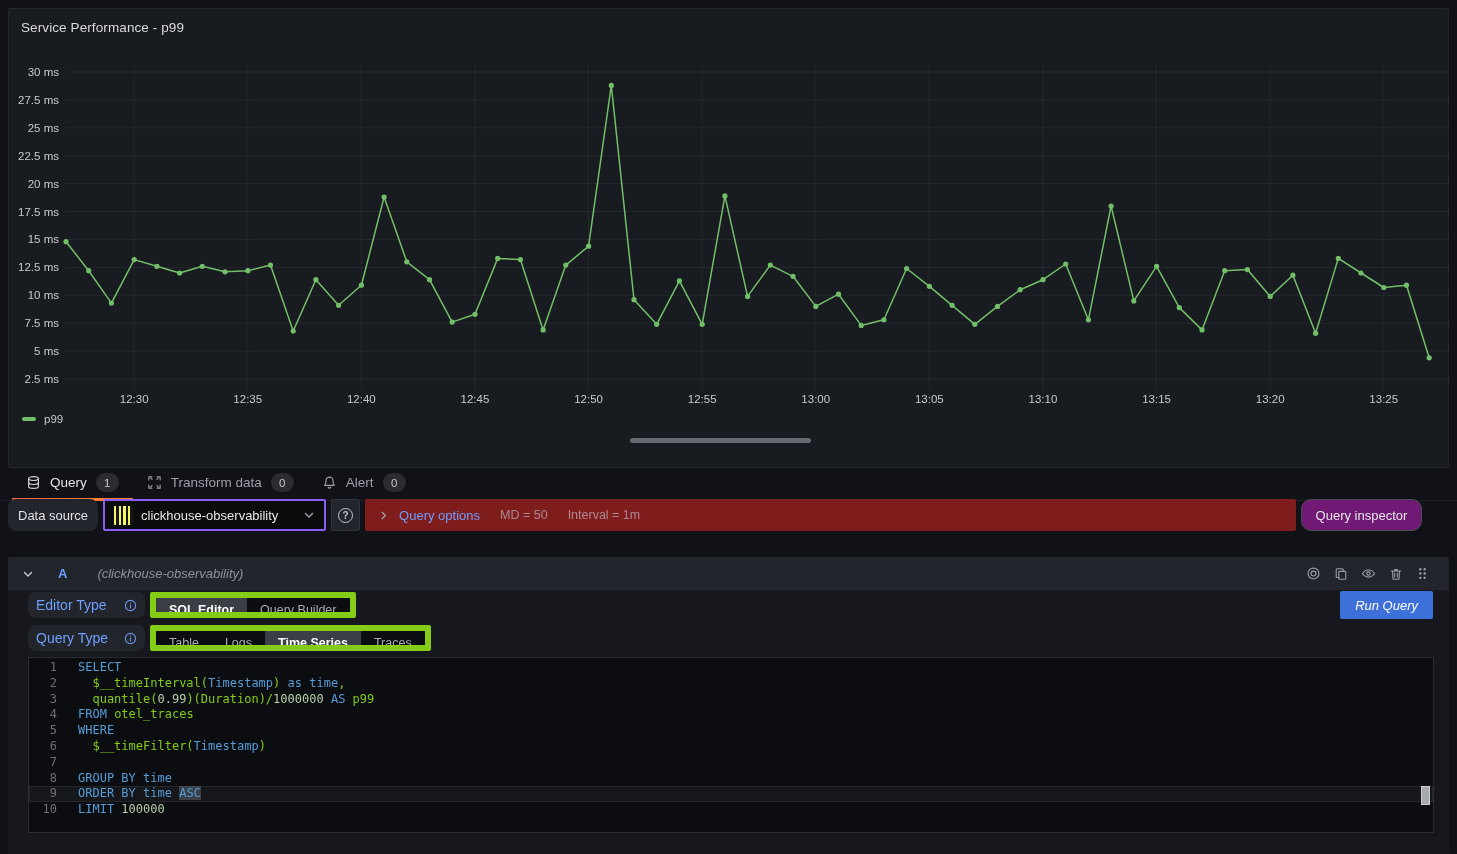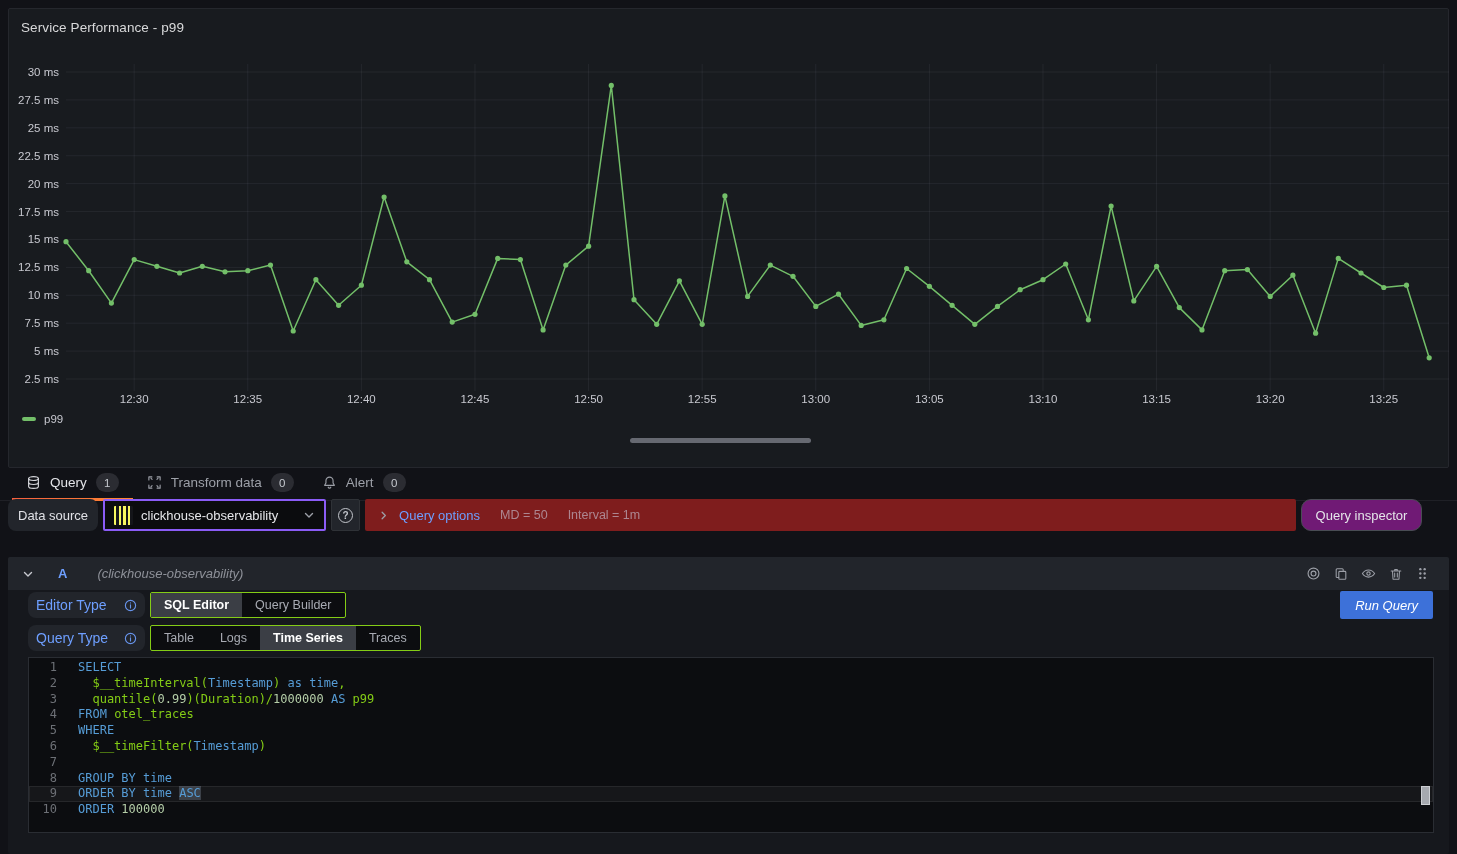--- a/index.html
+++ b/index.html
@@ -67,21 +67,21 @@
   .qheader .refid { color:#6E9FFF; font-weight:700; font-size:13px; margin-left:24px; cursor:pointer; }
   .qheader .hint { color:#8E9199; font-style:italic; font-size:13px; margin-left:30px; }
   .qheader .spacer { flex:1; }
   .hicon { color:#9DA0A8; display:flex; cursor:pointer; margin-left:13px; }
 
   .chip2 { position:absolute; left:20px; width:117px; height:26px; background:#22252B;
            border-radius:8px; display:flex; align-items:center; justify-content:space-between;
            padding:0 8px; color:#6E9FFF; font-size:14px;text-align:right; }
   .chip2 .iicon { display:flex; color:#6E9FFF; opacity:.9; }
   .rgroup { position:absolute; left:142px; height:26px; display:flex; background:#0C0D10;
-            border:1px solid #84cc16; border-radius:2px; overflow:hidden; }
+            border:6px solid #84cc16; border-radius:2px; overflow:hidden; }
   .ropt { padding:0 13px; line-height:24px; font-size:12.5px; color:#A8ABB3; cursor:pointer;
           white-space:nowrap; }
   .ropt.sel { background:#3B3E45; color:#FFFFFF; font-weight:700; }
   .row-editor-type .chip2, .row-editor-type .rgroup { top:35px; }
   .row-query-type .chip2, .row-query-type .rgroup { top:68px; }
   .run-btn { position:absolute; right:16px; top:34px; height:28px; padding:0 15px;
              background:#3D71D9; border-radius:2px; color:#fff; font-size:13px; font-weight:500;
              display:flex; align-items:center; cursor:pointer;font-style:italic; }
 
   
@@ -372,17 +372,17 @@
     <div class="code-lines" id="code-lines">
         <div class="cl"><span class="ln">1</span><span class="ct"><span class="tk-kw">SELECT</span></span></div>
         <div class="cl"><span class="ln">2</span><span class="ct"><span class="tk-txt">  $__timeInterval(</span><span class="tk-kw">Timestamp</span><span class="tk-txt">) </span><span class="tk-kw">as</span><span class="tk-txt"> </span><span class="tk-kw">time</span><span class="tk-txt">,</span></span></div>
         <div class="cl"><span class="ln">3</span><span class="ct"><span class="tk-txt">  quantile(</span><span class="tk-num">0.99</span><span class="tk-txt">)(Duration)/</span><span class="tk-num">1000000</span><span class="tk-txt"> </span><span class="tk-kw">AS</span><span class="tk-txt"> p99</span></span></div>
         <div class="cl"><span class="ln">4</span><span class="ct"><span class="tk-kw">FROM</span><span class="tk-txt"> otel_traces</span></span></div>
         <div class="cl"><span class="ln">5</span><span class="ct"><span class="tk-kw">WHERE</span></span></div>
         <div class="cl"><span class="ln">6</span><span class="ct"><span class="tk-txt">  $__timeFilter(</span><span class="tk-kw">Timestamp</span><span class="tk-txt">)</span></span></div>
         <div class="cl"><span class="ln">7</span></div>
         <div class="cl"><span class="ln">8</span><span class="ct"><span class="tk-kw">GROUP BY</span><span class="tk-txt"> </span><span class="tk-kw">time</span></span></div>
         <div class="cl current"><span class="ln">9</span><span class="ct"><span class="tk-kw">ORDER BY</span><span class="tk-txt"> </span><span class="tk-kw">time</span><span class="tk-txt"> </span><span class="tk-kw tk-hl">ASC</span></span></div>
-        <div class="cl"><span class="ln">10</span><span class="ct"><span class="tk-kw">ORDER</span><span class="tk-txt"> </span><span class="tk-num">100000</span></span></div>
+        <div class="cl"><span class="ln">10</span><span class="ct"><span class="tk-kw">LIMIT</span><span class="tk-txt"> </span><span class="tk-num">100000</span></span></div>
       </div>
     <div class="cursor-thumb"></div>
   </div>
 </div>
 
 </body></html>

